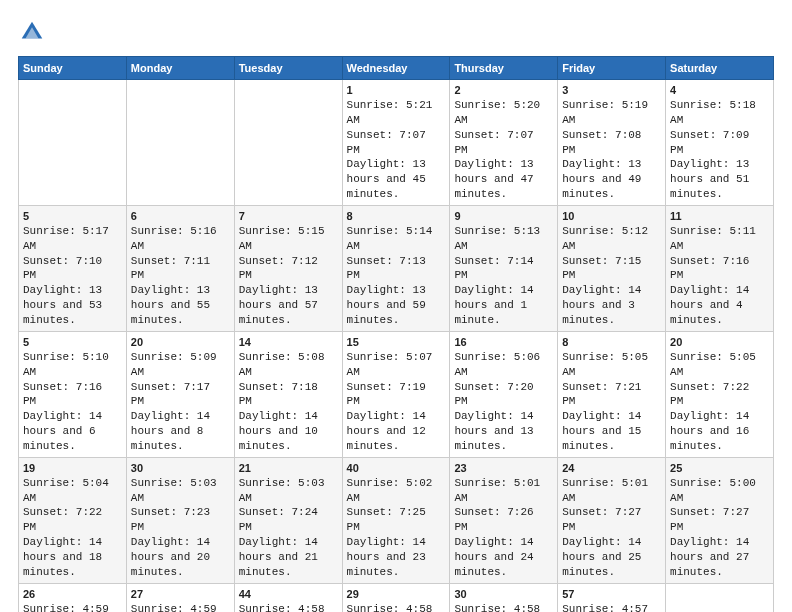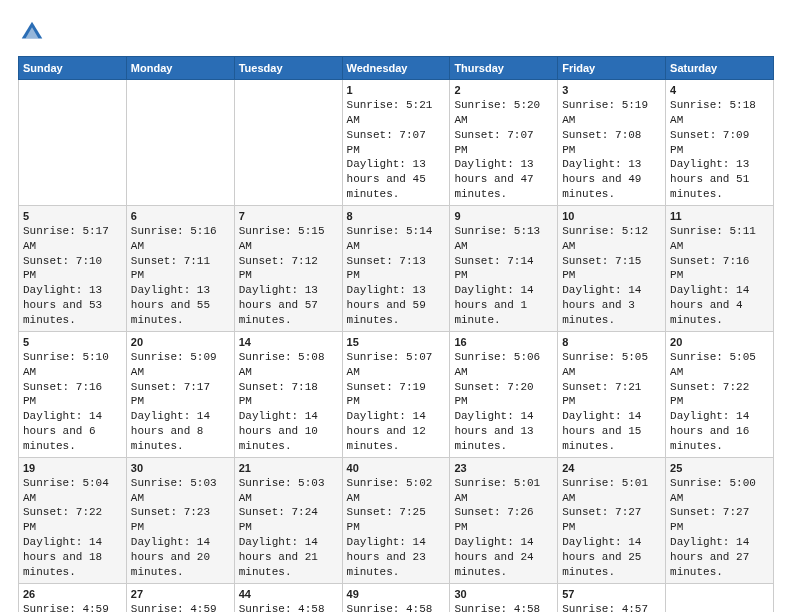--- a/index.html
+++ b/index.html
@@ -250,21 +250,21 @@
         </td>
           <td>
           <span class="day-num">27</span>
           <span class="cell-text">Sunrise: 4:59 AM<br>Sunset: 7:29 PM<br>Daylight: 14 hours and 29 minutes.</span>
         </td>
           <td>
           <span class="day-num">44</span>
           <span class="cell-text">Sunrise: 4:58 AM<br>Sunset: 7:30 PM<br>Daylight: 14 hours and 31 minutes.</span>
         </td>
           <td>
-          <span class="day-num">49</span>
+          <span class="day-num">29</span>
           <span class="cell-text">Sunrise: 4:58 AM<br>Sunset: 7:30 PM<br>Daylight: 14 hours and 32 minutes.</span>
         </td>
           <td>
           <span class="day-num">30</span>
           <span class="cell-text">Sunrise: 4:58 AM<br>Sunset: 7:31 PM<br>Daylight: 14 hours and 33 minutes.</span>
         </td>
           <td>
           <span class="day-num">57</span>
           <span class="cell-text">Sunrise: 4:57 AM<br>Sunset: 7:32 PM<br>Daylight: 14 hours and 34 minutes.</span>
         </td>

